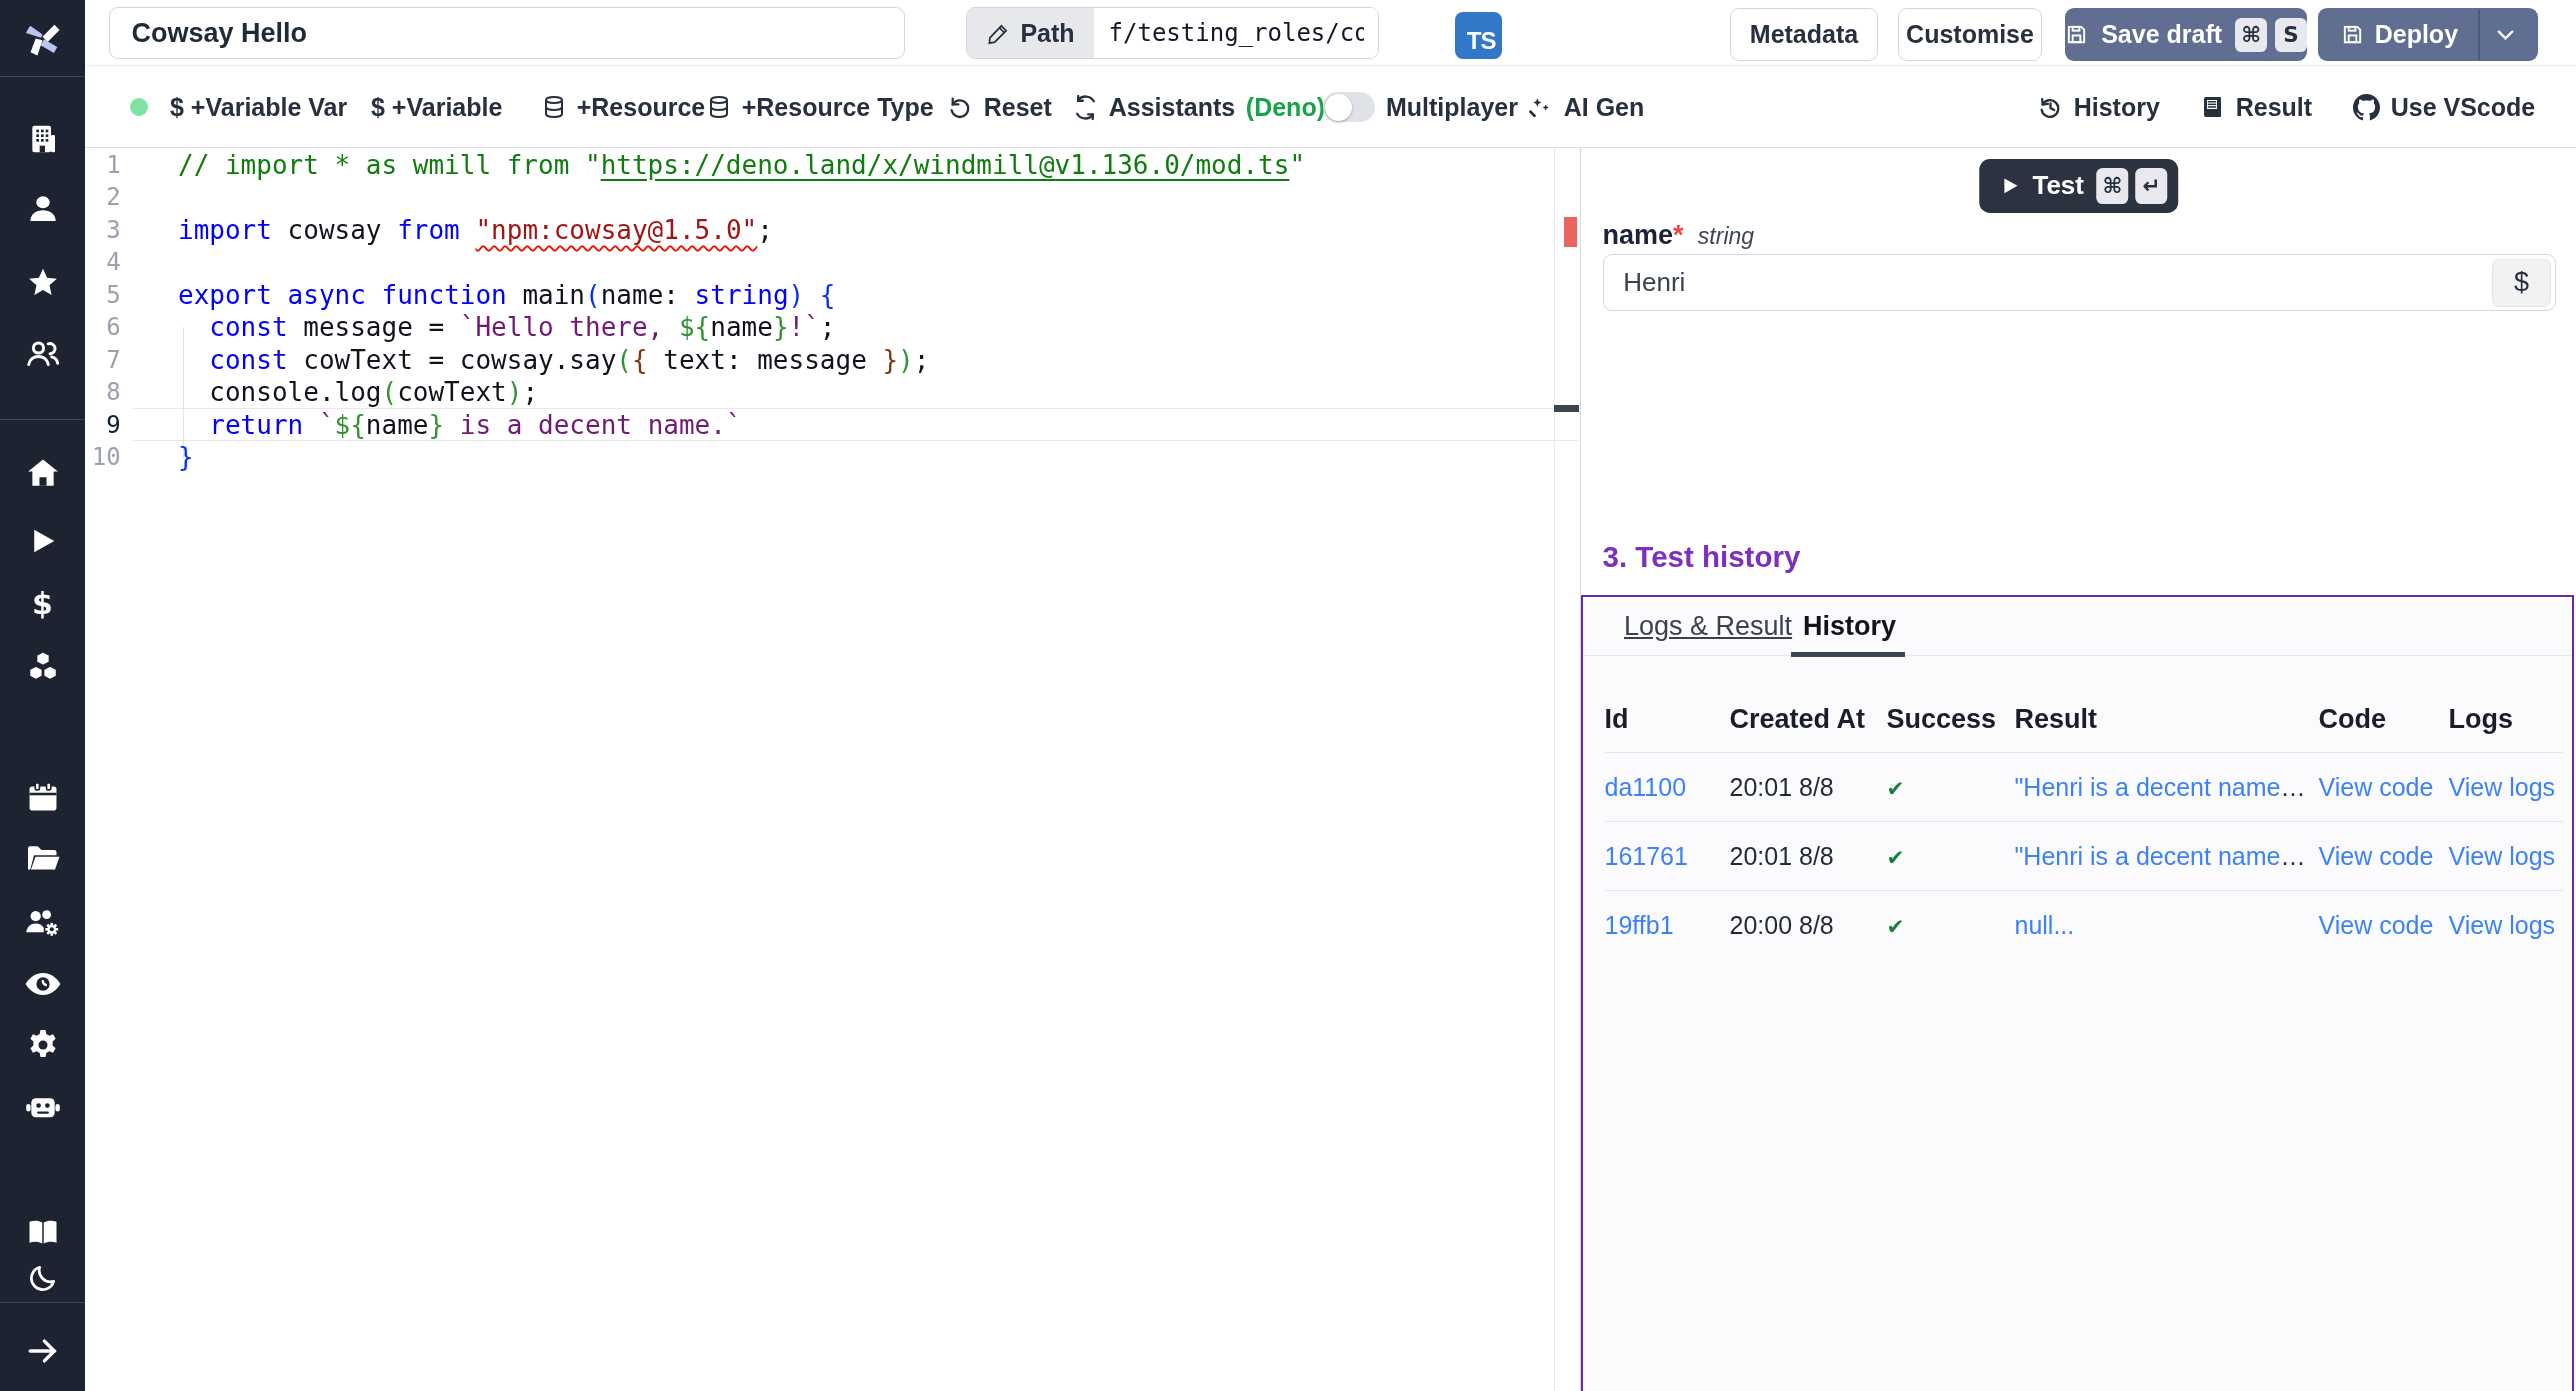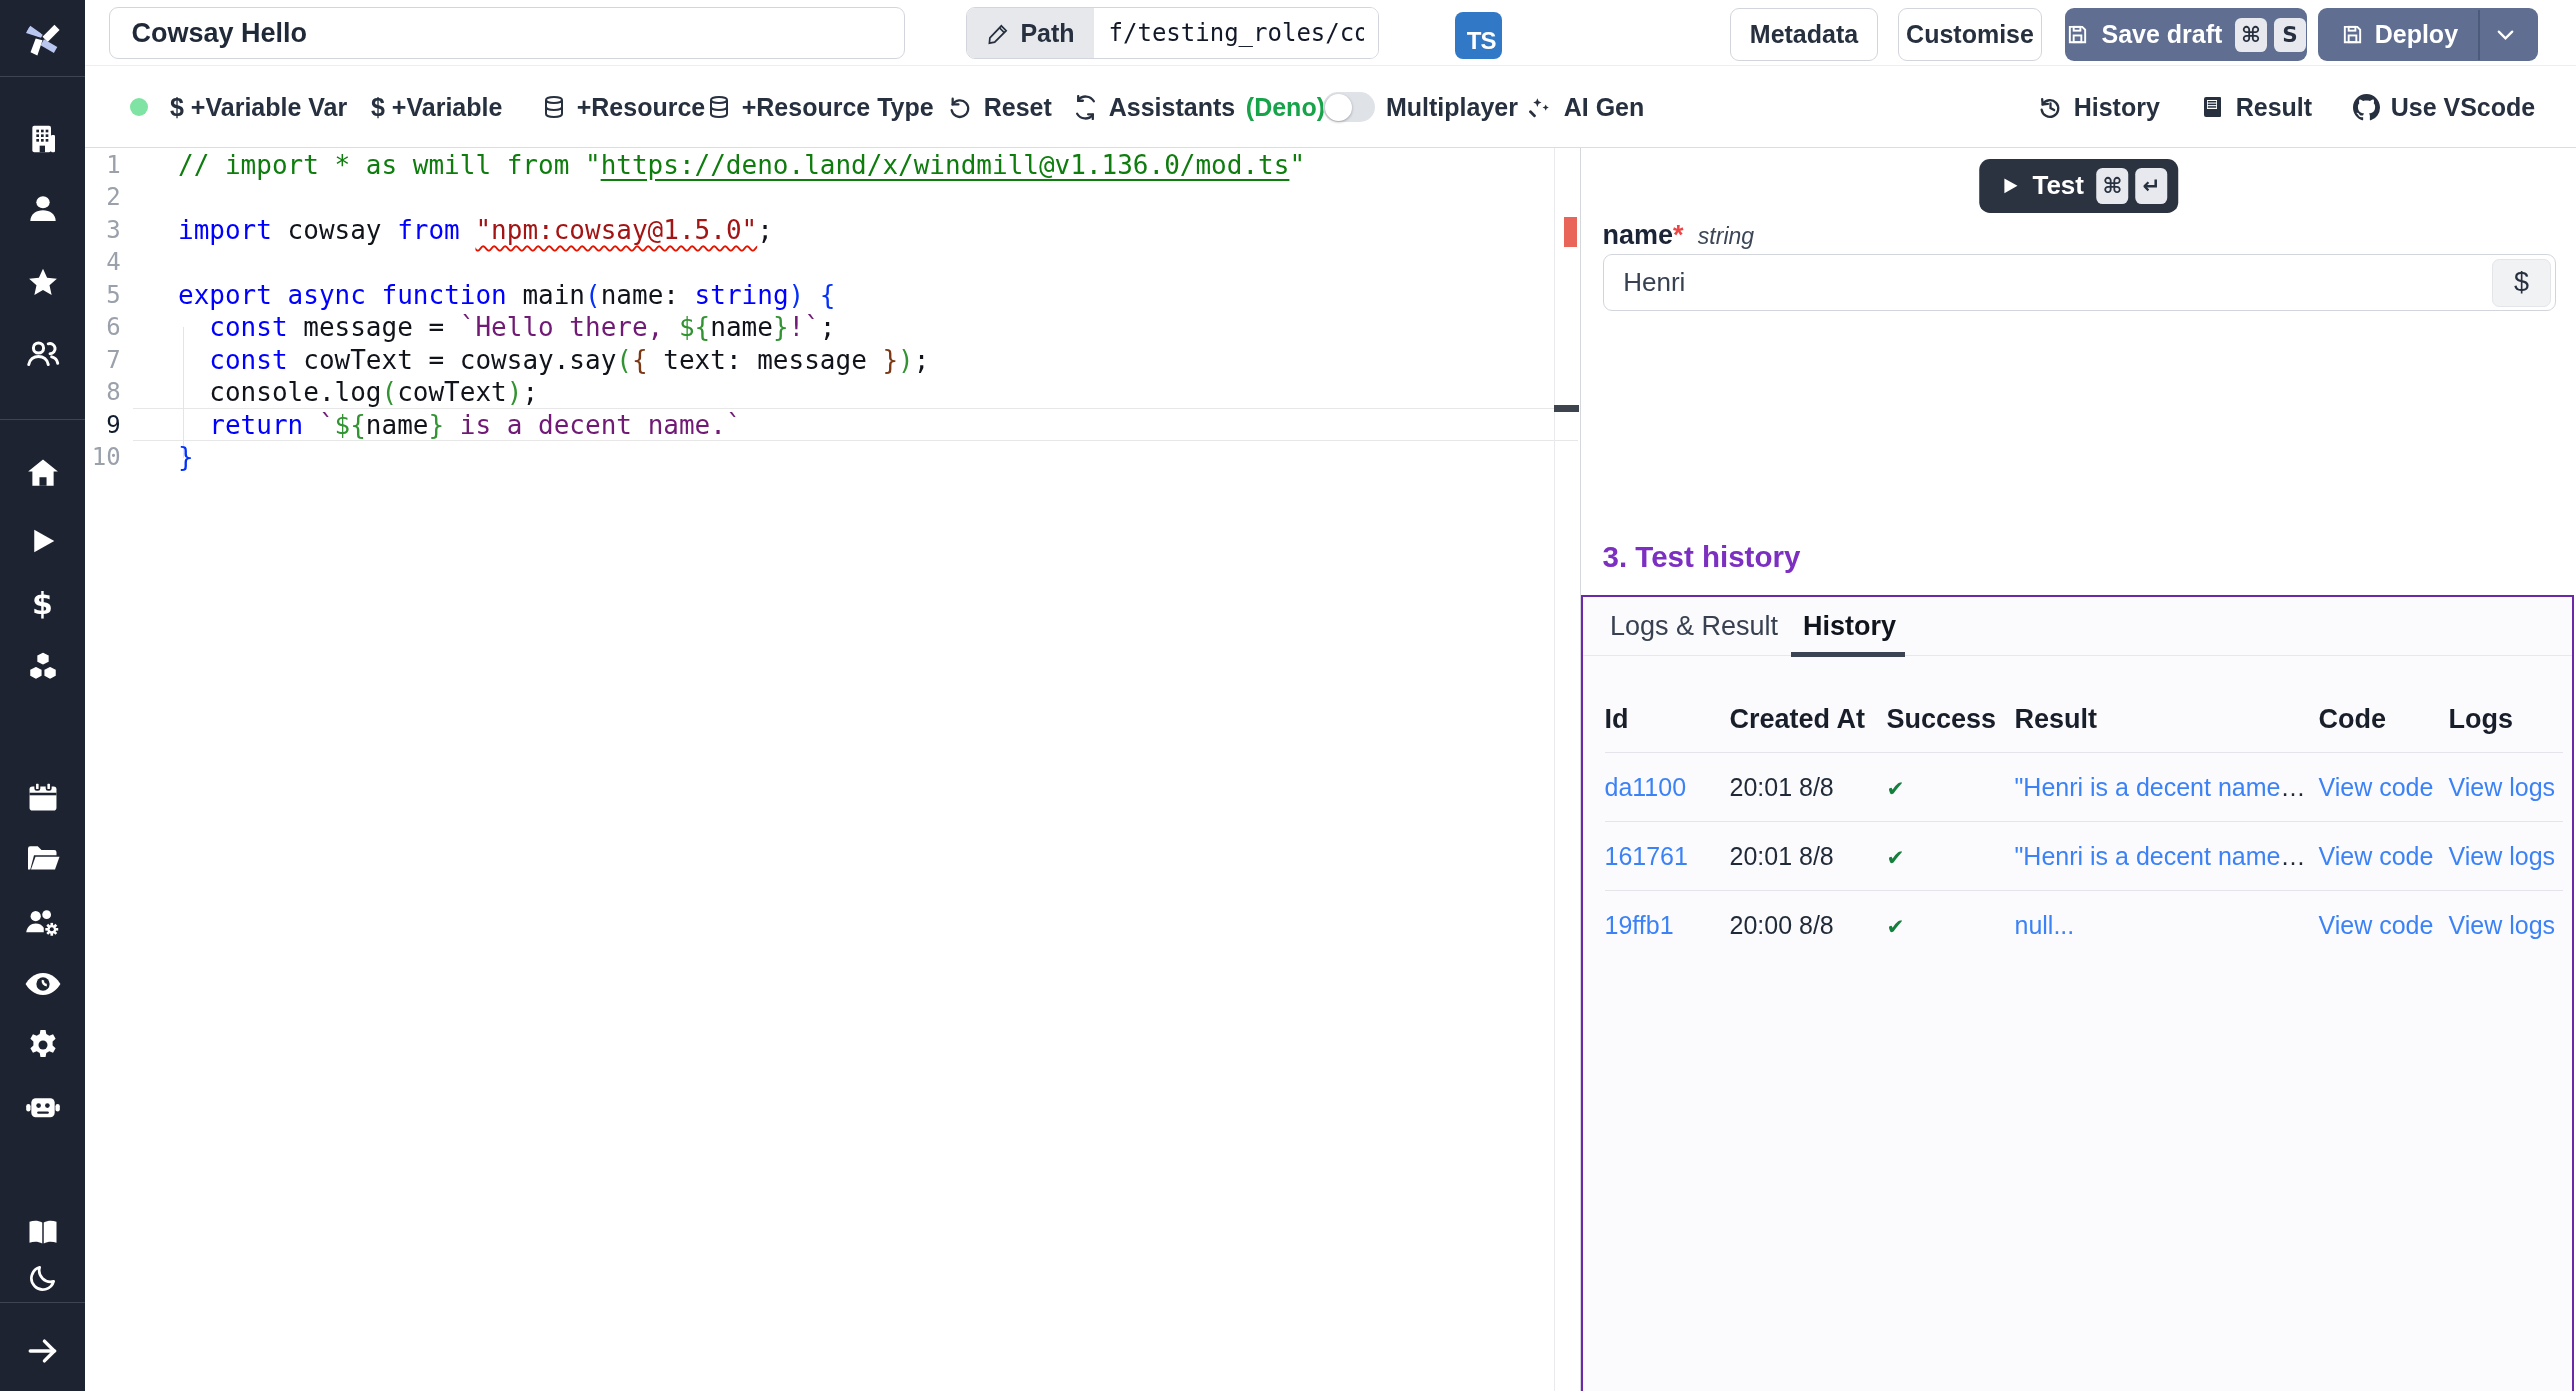--- a/index.html
+++ b/index.html
@@ -27,21 +27,21 @@
   #path-pill { display:flex; align-items:center; gap:10.7px; background:#e6e8ec; padding:0 19.7px;
     font-size:25px; font-weight:700; color:#27303f; }
   #path-input { width:284px; border:none; outline:none; font-family:"DejaVu Sans Mono", monospace;
     font-size:24px; color:#111827; padding:0 14.3px; }
   #ts-badge { position:absolute; left:1370px; top:11.6px; width:47px; height:47px; background:#3178c6;
     border-radius:8px; color:#fff; font-weight:bold; font-size:24px; display:flex;
     align-items:flex-end; justify-content:flex-end; padding:3.6px 6.3px; letter-spacing:-0.9px; }
   .hbtn { position:absolute; top:8px; height:53px; border-radius:9px; display:flex; align-items:center;
     justify-content:center; font-size:25px; font-weight:600; cursor:pointer; }
   .hbtn.light { background:#fff; border:1.8px solid #d2d6dc; color:#27303f; }
-  .hbtn.slate { background:#5f6e91; color:#fff; gap:12.5px; }
+  .hbtn.slate { background:#5f6e91; color:#fff; gap:12.5px;justify-content:space-between; }
   .kbd { background:#e7e9ee; color:#27303f; border-radius:6.3px; font-family:"DejaVu Sans", sans-serif;
     font-size:21.5px; font-weight:600; height:34px; min-width:32px; display:flex; align-items:center;
     justify-content:center; padding:0 5.4px; }
   #deploy-split { width:1.8px; height:50px; background:#4c5a7c; margin:0 0; }
 
   
   #toolbar { left:85px; top:66px; width:2491px; height:82px; background:#fff; border-bottom:1.8px solid #dadde2; z-index:3; }
   .titem { position:absolute; top:0; height:82px; display:flex; align-items:center; gap:10.7px;
     font-size:25px; font-weight:600; color:#27303f; cursor:pointer; white-space:nowrap; }
   #green-dot { position:absolute; left:45px; top:32px; width:18px; height:18px; border-radius:50%; background:#7fe3a3; }
@@ -86,21 +86,21 @@
     font-family:"Liberation Sans", sans-serif; background:transparent; }
   #dollar-btn { width:59px; height:48px; margin-right:3.6px; background:#f1f2f4; border:0.9px solid #e3e5e9;
     border-radius:7.2px; display:flex; align-items:center; justify-content:center; font-size:27px;
     color:#27303f; cursor:pointer; }
   #hist-title { position:absolute; left:21.5px; top:392px; font-size:29.5px; font-weight:700; color:#7c2fc0; }
   #hist-box { position:absolute; left:0px; top:447px; width:993px; height:798px;
     border:2.7px solid #6b28a9; background:#fbfafc; }
   #tabs { position:absolute; left:0; top:0; width:100%; height:59px; border-bottom:0.9px solid #e7e7ec; }
   .tab { position:absolute; top:0; height:59px; display:flex; align-items:center; font-size:27px;
     color:#374151; font-weight:500; cursor:pointer; }
-  #tab-logs { left:27px; }
+  #tab-logs { left:41px;text-decoration:underline; }
   #tab-history { left:220px; font-weight:600; color:#10141c; }
   #tab-underline { position:absolute; left:208px; top:55px; width:114px; height:4.5px; background:#3b4453; }
   #htable { position:absolute; left:21.5px; right:9px; top:89px; }
   .trow { display:grid; grid-template-columns:125px 157px 128px 304px 130px 1fr; align-items:center; }
   .trow.head { height:66px; font-weight:700; font-size:27px; color:#181e2a; }
   .trow.body { height:69px; border-top:0.9px solid #e4e4ea; font-size:25px; }
   a.blue { color:#3b82f6; text-decoration:none; cursor:pointer; }
   .check { color:#15803d; font-family:"DejaVu Sans", sans-serif; font-size:21.5px; }
   .result-cell { overflow:hidden; white-space:nowrap; text-overflow:ellipsis; padding-right:12.5px; }
 </style>

